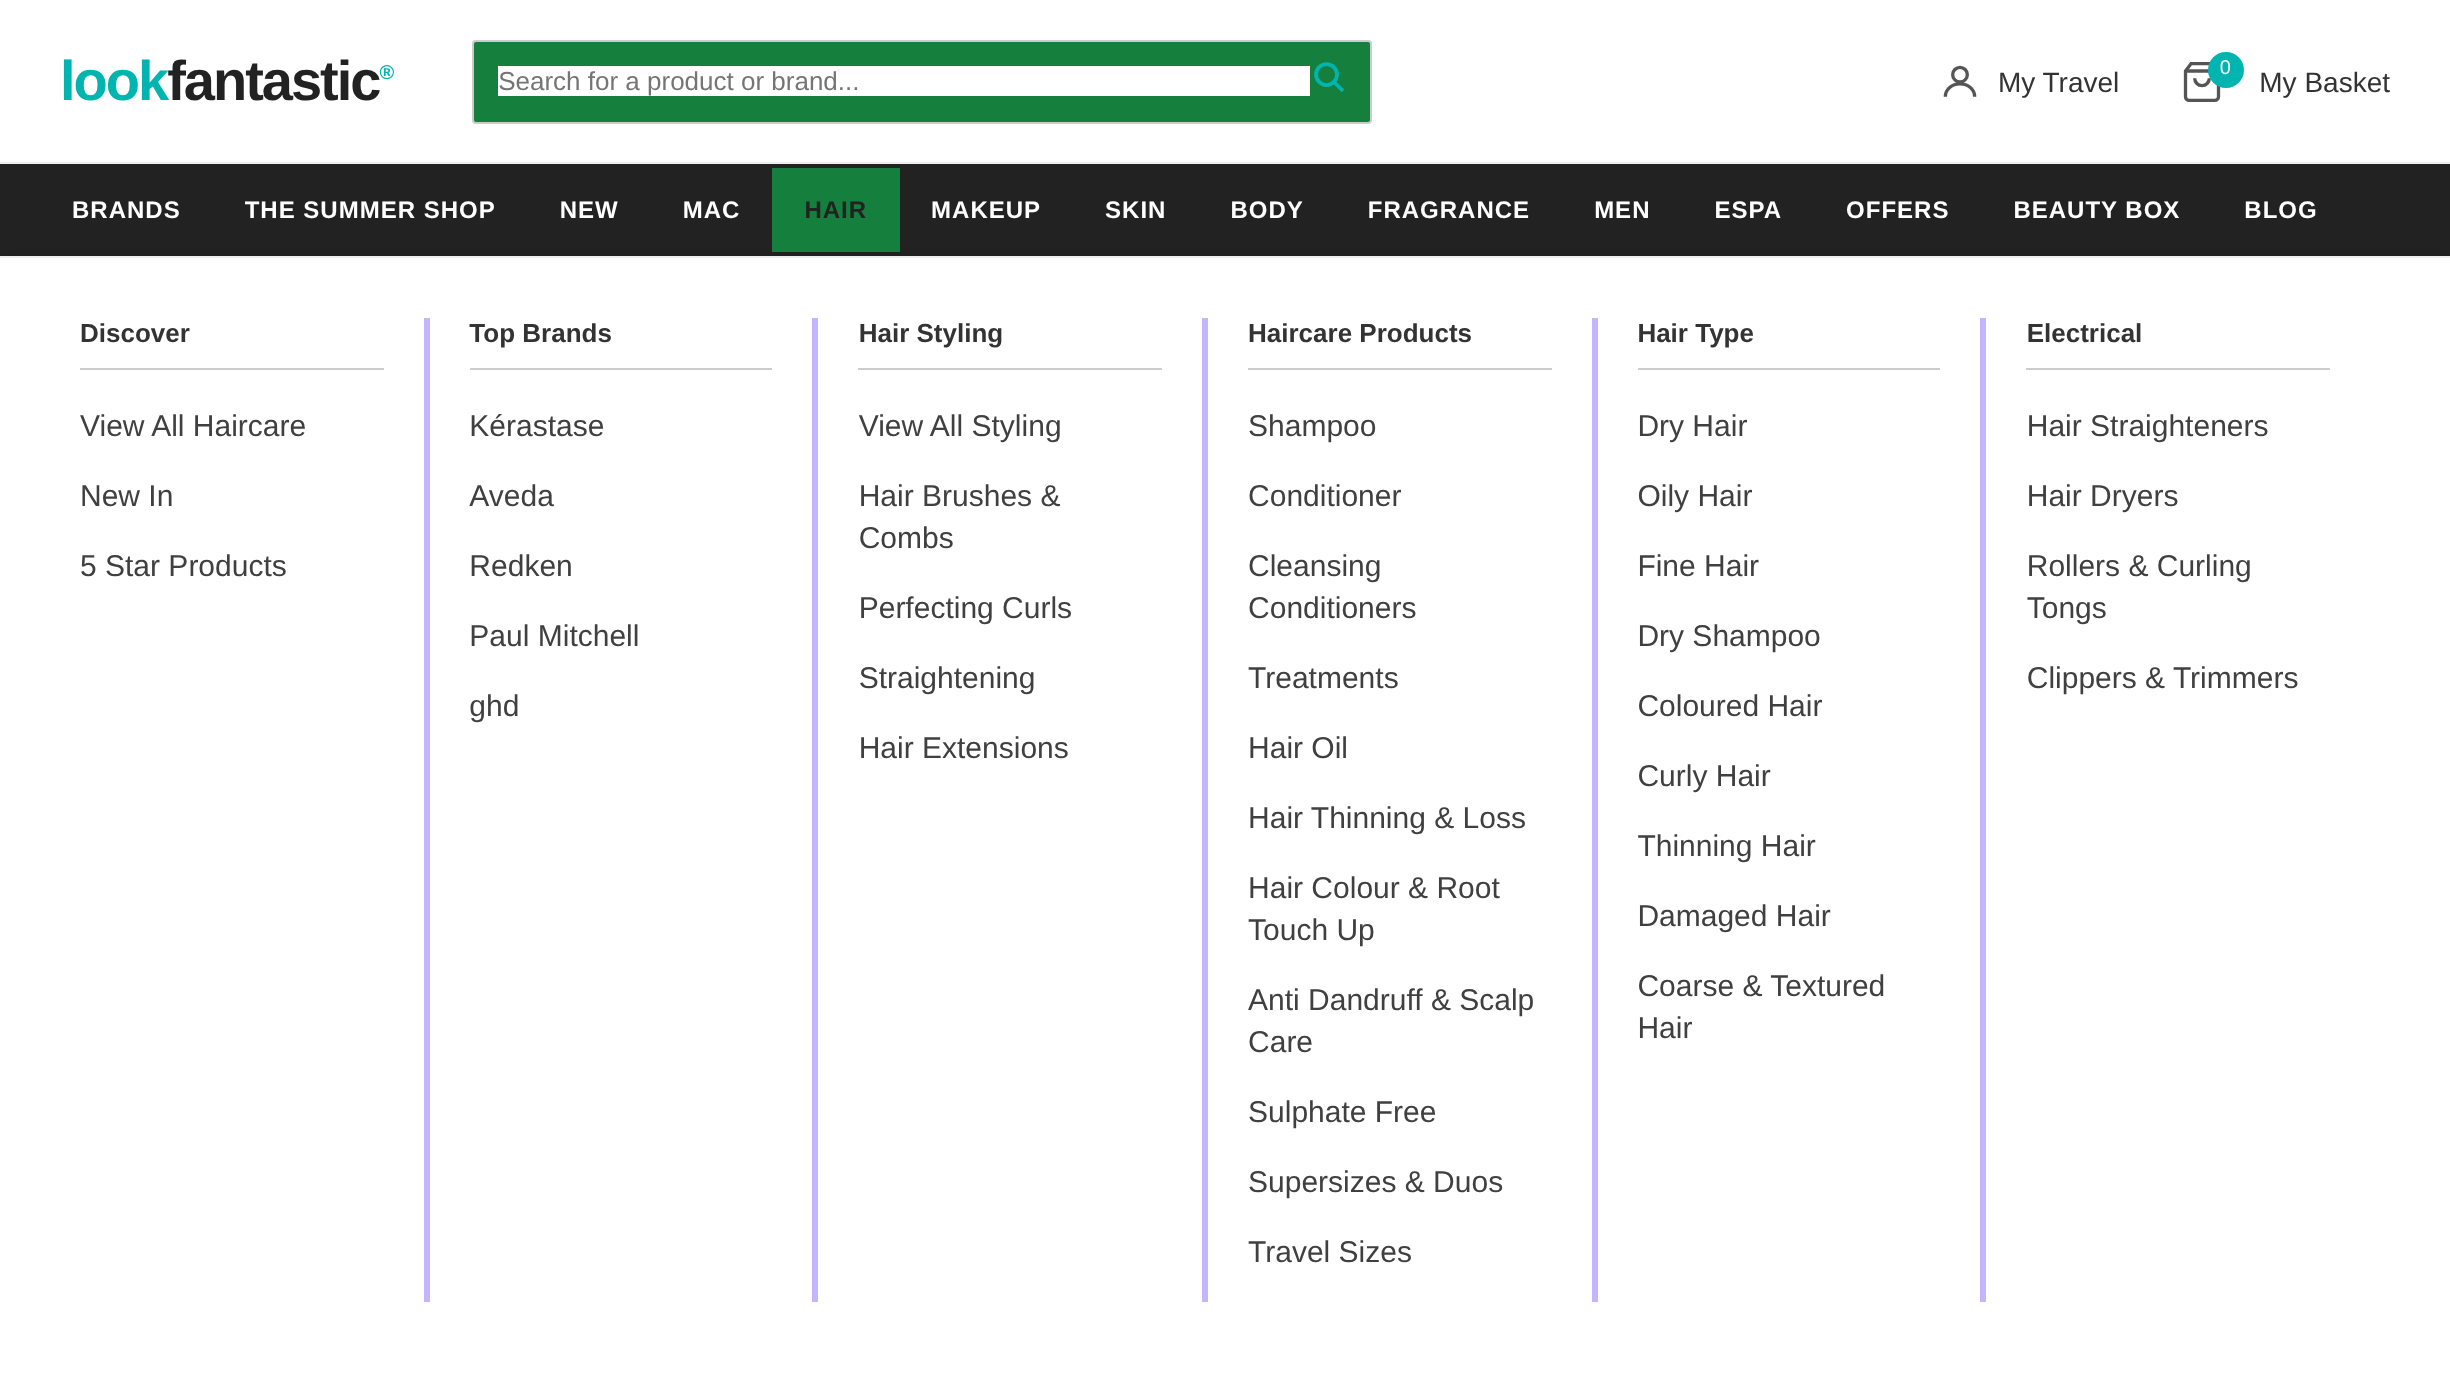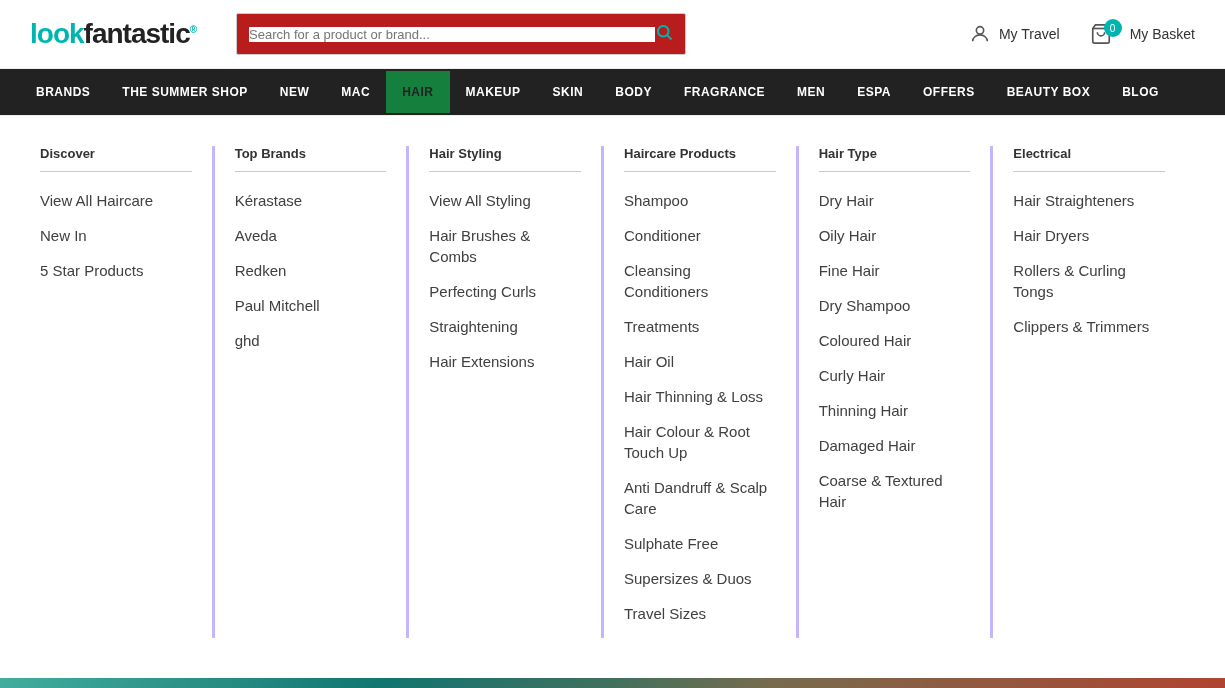--- a/index.html
+++ b/index.html
@@ -3,21 +3,21 @@
   <meta charset="utf-8">
   <style>
     * { margin: 0; padding: 0; box-sizing: border-box; }
     body { font-family: Arial, sans-serif; font-size: 14px; color: #333; background: #fff; width: 1225px; }
 
     
     .header {
       display: flex;
       align-items: center;
       padding: 0 30px;
-      height: 69px;
+      height: 82px;
       background: #fff;
       border-bottom: 1px solid #eee;
     }
     .logo {
       font-size: 28px;
       font-weight: bold;
       color: #222;
       letter-spacing: -1px;
       flex-shrink: 0;
       margin-right: 40px;
@@ -26,21 +26,21 @@
 
     .search-bar {
       flex: 1;
       max-width: 450px;
       display: flex;
       align-items: center;
       border: 1px solid #ccc;
       border-radius: 2px;
       padding: 0 12px;
       height: 42px;
-      background: #b91c1c;
+      background: #15803d;
     }
     .search-bar input {
       flex: 1;
       border: none;
       outline: none;
       font-size: 13px;
       color: #999;
     }
     .search-bar .search-icon-btn {
       background: none;

